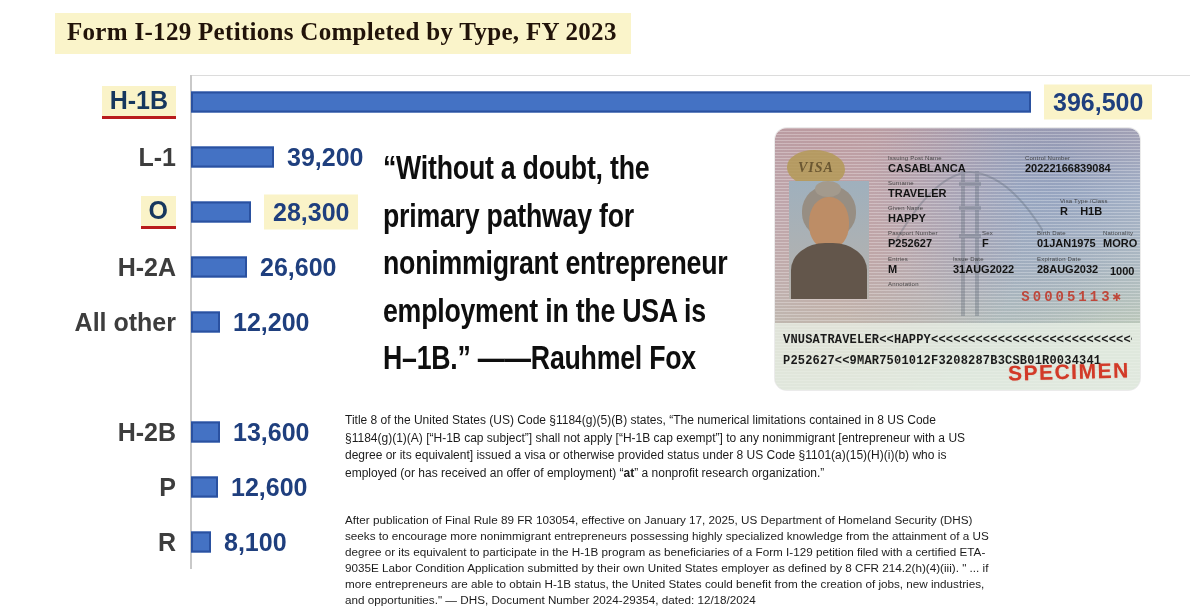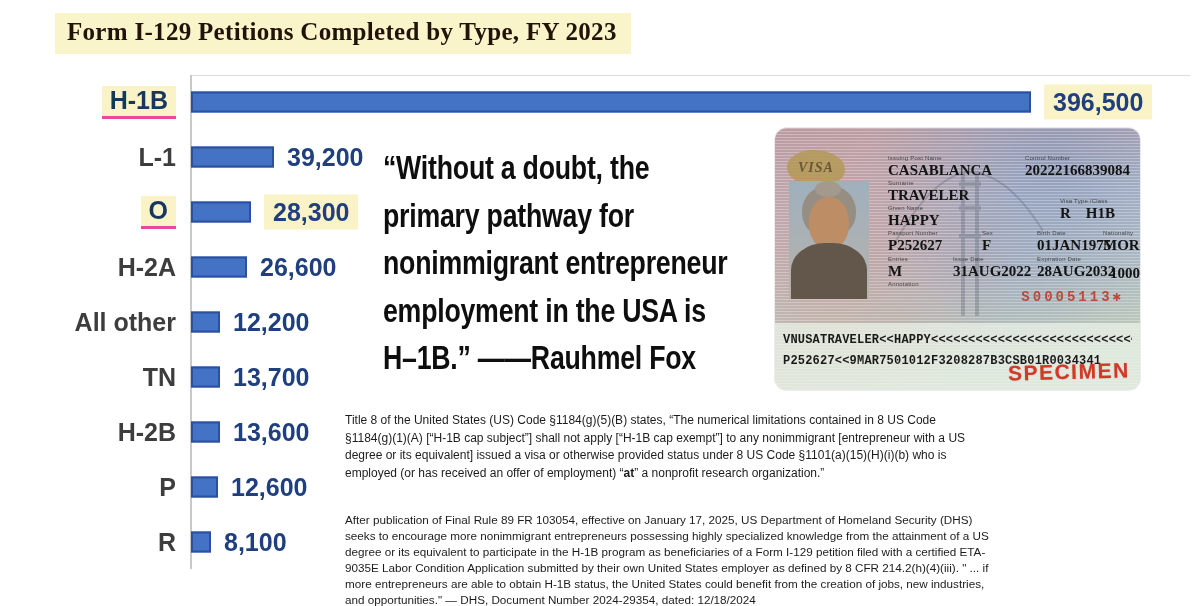--- a/index.html
+++ b/index.html
@@ -11,21 +11,21 @@
          font-family:"Liberation Serif",serif;font-weight:bold;font-size:25px;
          padding:5px 14px 8px 12px;letter-spacing:.3px;}
 
   
   .chart{position:absolute;left:0;top:0;width:1200px;height:606px;}
   .plot-top{position:absolute;left:190px;top:75px;width:1000px;height:1px;background:#DCDCDC;}
   .axis{position:absolute;left:190px;top:75px;width:2px;height:494px;background:#C9C9C9;}
   .row{position:absolute;left:0;width:100%;height:40px;}
   .cat{position:absolute;left:0;top:0;width:176px;height:40px;display:flex;align-items:center;
        justify-content:flex-end;font-weight:bold;font-size:25px;color:#3d3d3d;}
-  .cat span.hl{color:#17375E;border-bottom:3px solid #ec4899;background:#FAF3C8;padding:0 8px 1px;}
+  .cat span.hl{color:#17375E;border-bottom:3px solid #b91c1c;background:#FAF3C8;padding:0 8px 1px;}
   .bar{position:absolute;left:191px;top:50%;transform:translateY(-50%);height:21px;
        background:#4472C4;border:2px solid #2A51A0;box-sizing:border-box;}
   .val{position:absolute;top:50%;transform:translateY(-50%);font-weight:bold;font-size:25px;
        color:#1F3F7E;white-space:nowrap;}
   .val.hlv{background:#FAF3C8;padding:3px 9px;}
 
   
   .quote{position:absolute;left:383px;top:144px;width:480px;transform:scaleX(.81);
          transform-origin:left top;font-weight:bold;font-size:33px;line-height:1.44;
          color:#0e0e0e;letter-spacing:-.3px;}
@@ -62,21 +62,21 @@
         background:#978e83;border-radius:50% 50% 45% 45%;}
   .visa-photo .bun{position:absolute;left:26px;top:0px;width:26px;height:16px;
         background:#a39a8d;border-radius:50%;}
   .visa-photo .face{position:absolute;left:20px;top:16px;width:40px;height:52px;
         background:#bd8d66;border-radius:48% 48% 46% 46%;}
   .visa-photo .shoulders{position:absolute;left:2px;top:62px;width:76px;height:60px;
         background:#63564b;border-radius:45% 45% 0 0;}
   .bridge{position:absolute;left:118px;top:28px;opacity:.30;}
   .vf{position:absolute;}
   .vl{font-size:6px;color:#313131;opacity:.85;letter-spacing:.2px;}
-  .vv{font-family:Liberation Serif, serif;font-weight:bold;font-size:15px;
+  .vv{font-family:Liberation Sans, sans-serif;font-weight:bold;font-size:11px;
       color:#141414;white-space:pre;margin-top:1px;}
   .visa-serial{position:absolute;right:16px;top:160px;color:#c03b2d;
       font-family:"Liberation Mono",monospace;font-weight:bold;font-size:14px;
       letter-spacing:3px;opacity:.9;}
   .mrz{position:absolute;left:0;right:0;top:195px;bottom:0;
       background:rgba(236,243,233,.72);padding:7px 8px 0 8px;}
   .mrz div{font-family:"Liberation Mono",monospace;font-weight:bold;font-size:12px;
       letter-spacing:.2px;color:#1a1a1a;line-height:21px;white-space:nowrap;overflow:hidden;}
   .specimen{position:absolute;right:10px;bottom:6px;color:#d23a28;font-weight:bold;
       font-size:21px;letter-spacing:1.5px;transform:rotate(-1.5deg);
@@ -121,27 +121,20 @@
       <div class="bar" style="width: 56px;"></div>
       <div class="val" style="left: 260px;">26,600</div>
     </div>
     <div class="row" style="top: 302px;">
       <div class="cat">
           <span>All other</span>
         </div>
       <div class="bar" style="width: 29px;"></div>
       <div class="val" style="left: 233px;">12,200</div>
     </div>
-    <div class="row" style="top: 357px;">
-      <div class="cat">
-          <span>TN</span>
-        </div>
-      <div class="bar" style="width: 29px;"></div>
-      <div class="val" style="left: 233px;">13,700</div>
-    </div>
     <div class="row" style="top: 412px;">
       <div class="cat">
           <span>H-2B</span>
         </div>
       <div class="bar" style="width: 29px;"></div>
       <div class="val" style="left: 233px;">13,600</div>
     </div>
     <div class="row" style="top: 467px;">
       <div class="cat">
           <span>P</span>

